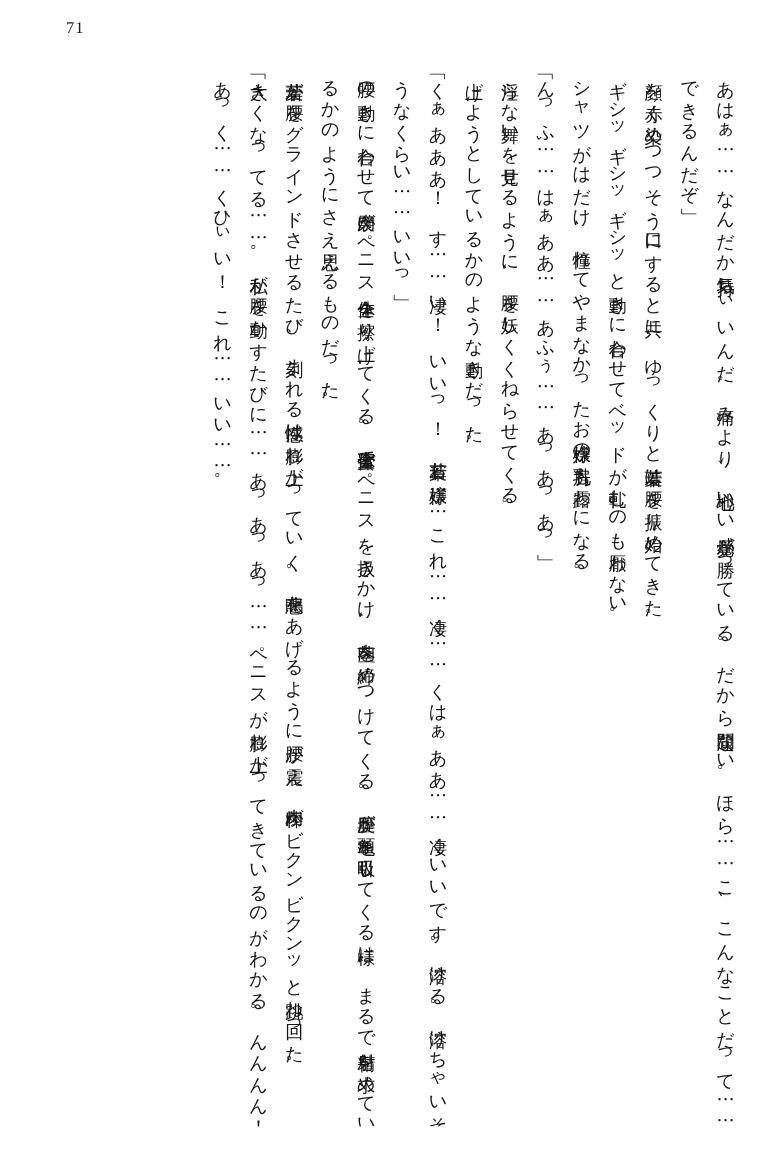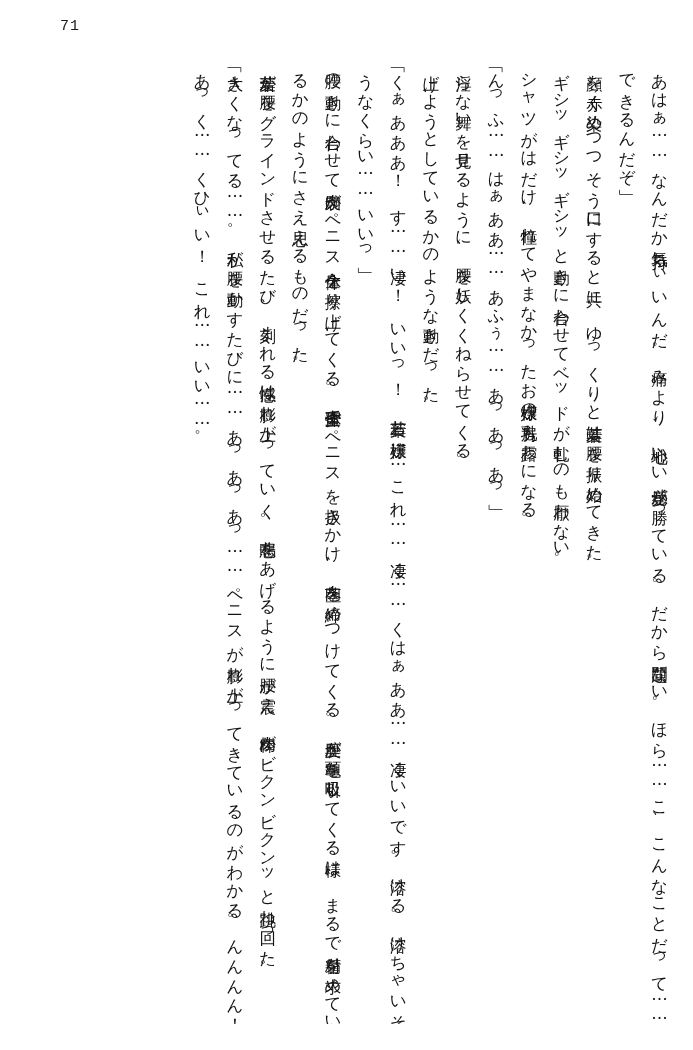--- a/index.html
+++ b/index.html
@@ -21,21 +21,21 @@
     box-sizing: border-box;
     background: #fff;
   }
   .page-number {
     position: absolute;
     top: 18px;
     left: 60px;
     font-size: 15px;
     letter-spacing: 1px;
     color: #1a1a1a;
-    font-family: Liberation Mono, monospace;
+    font-family: Liberation Serif, serif;
   }
   .text-body {
     position: absolute;
     top: 62px;
     left: 22px;
     right: 18px;
     bottom: 26px;
     writing-mode: vertical-rl;
     text-orientation: upright;
     direction: ltr;

